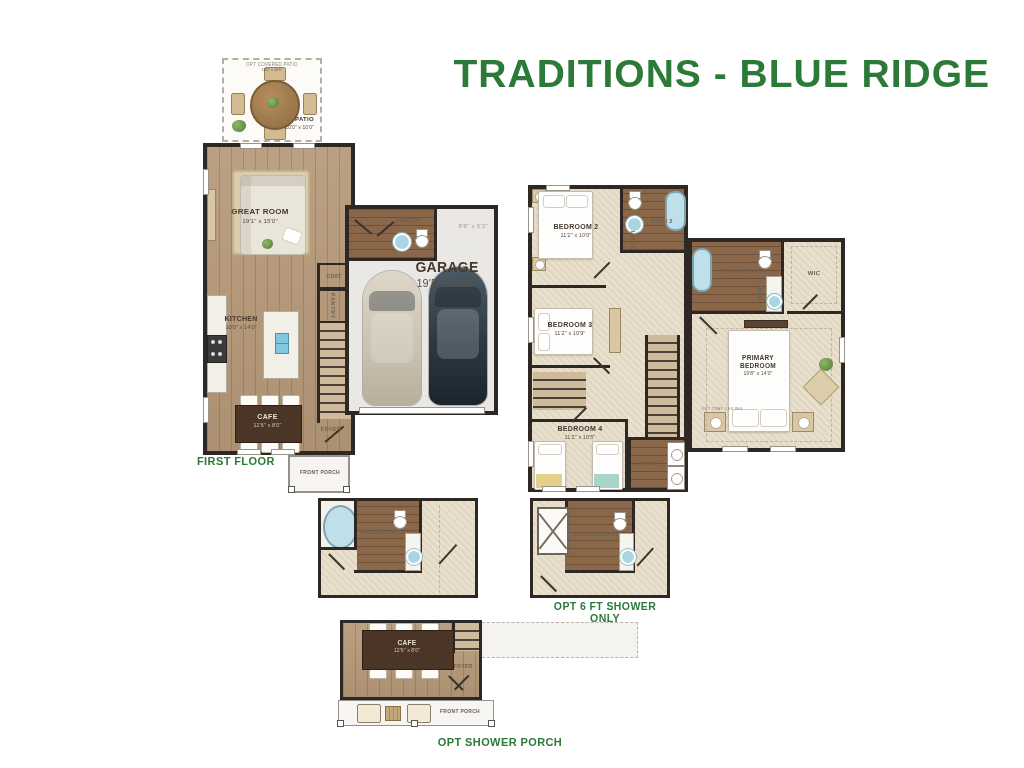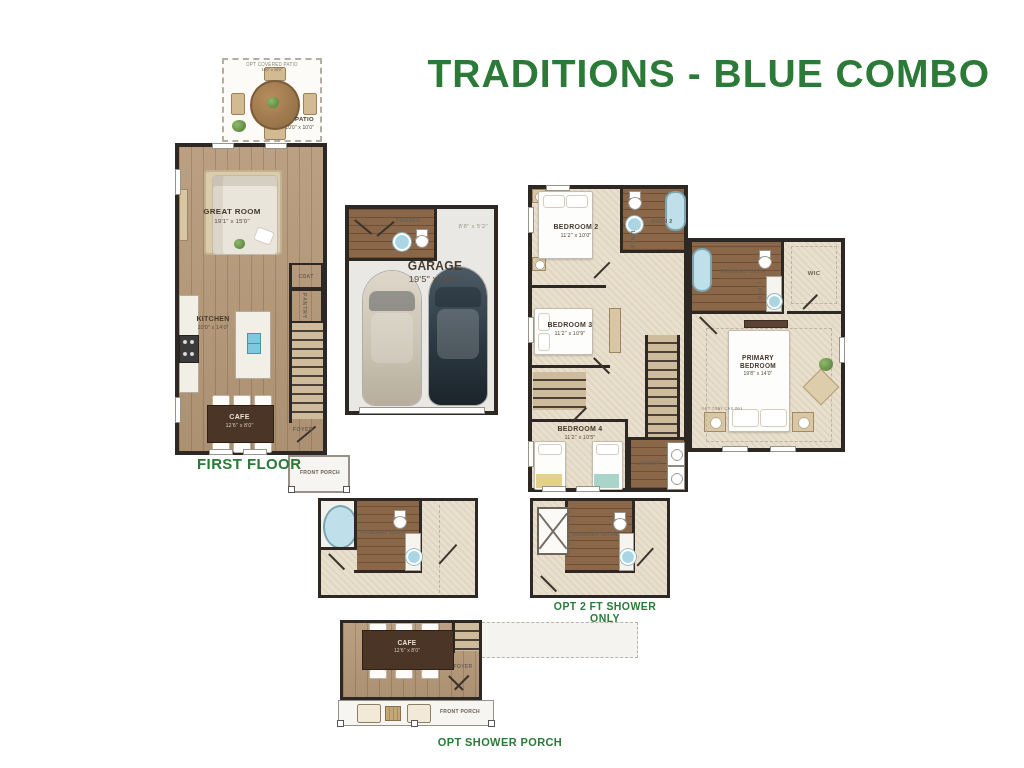--- a/index.html
+++ b/index.html
@@ -1,21 +1,21 @@
 <!DOCTYPE html>
 <html><head>
 <meta charset="utf-8">
 <style>
   html,body{margin:0;padding:0;background:#fff}
   #canvas{position:relative;width:1024px;height:768px;background:#fff;overflow:hidden;
           font-family:"Liberation Sans",sans-serif}
   .abs{position:absolute;box-sizing:border-box}
   .title{position:absolute;top:52px;right:34px;font-size:39px;font-weight:700;
          letter-spacing:1px;color:#2b7a38;white-space:nowrap}
-  .glabel{position:absolute;color:#2b7a38;font-weight:700;font-size:15px;letter-spacing:.4px;white-space:nowrap}
+  .glabel{position:absolute;color:#2b7a38;font-weight:700;font-size:11px;letter-spacing:.4px;white-space:nowrap}
   .glabel.ctr{text-align:center;white-space:normal}
   
   .wood{background-color:#b59878;background-image:
         repeating-linear-gradient(90deg,rgba(82,55,35,.22) 0 1px,rgba(0,0,0,0) 1px 12px),
         linear-gradient(180deg,rgba(255,255,255,.08),rgba(0,0,0,.05))}
   .dwood{background-color:#8a6748;background-image:
         repeating-linear-gradient(0deg,rgba(50,28,14,.3) 0 1px,rgba(0,0,0,0) 1px 8px)}
   .carpet{background-color:#e9dfcd;background-image:
         repeating-linear-gradient(45deg,rgba(170,150,120,.12) 0 2px,rgba(0,0,0,0) 2px 5px)}
   .tile{background:#f3f1eb}
@@ -73,41 +73,41 @@
              transform:translate(-50%,-50%) rotate(52deg)}
   .xshower i.i2{transform:translate(-50%,-50%) rotate(-52deg)}
   .dresser{position:absolute;background:#d9c6a4;border:1px solid #9c8661;z-index:4}
   .console{position:absolute;background:#5a4334;border:1px solid #3c2c20;z-index:4}
 </style>
 </head>
 <body>
 
 <div id="canvas">
 
-  <div class="title">TRADITIONS - BLUE COMBO</div>
+  <div class="title">TRADITIONS - BLUE RIDGE</div>
 
   <div class="abs" style="left:222px;top:58px;width:100px;height:84px;border:2px dashed #b3ada2;background:#fcfbf8">
     <div class="rl" style="left:0;top:2px;width:96px;font-size:4.5px;color:#8b857a;font-weight:400">
       <span>OPT COVERED PATIO</span>
       <span class="dims">10'0" x 10'0"</span>
     </div>
     <div class="table-round" style="left:26px;top:20px;width:46px;height:46px"></div>
     <div class="plant" style="left:43px;top:37px;width:12px;height:11px"></div>
     <div class="chair tan" style="left:40px;top:7px;width:20px;height:12px"></div>
     <div class="chair tan" style="left:40px;top:66px;width:20px;height:12px"></div>
     <div class="chair tan" style="left:7px;top:33px;width:12px;height:20px"></div>
     <div class="chair tan" style="left:79px;top:33px;width:12px;height:20px"></div>
     <div class="plant" style="left:8px;top:60px;width:14px;height:12px"></div>
     <div class="rl" style="right:6px;bottom:10px;font-size:6px;text-align:right">
       <span>PATIO</span>
       <span class="dims" style="font-size:5px">10'0" x 10'0"</span>
     </div>
   </div>
 
-  <div class="abs wood" style="left:175px;top:143px;width:152px;height:312px;border:4px solid #2d2823">
+  <div class="abs wood" style="left:203px;top:143px;width:152px;height:312px;border:4px solid #2d2823">
 
     <div class="win" style="left:33px;top:-4px;width:22px;height:6px"></div>
     <div class="win" style="left:86px;top:-4px;width:22px;height:6px"></div>
     <div class="win" style="left:-4px;top:22px;width:6px;height:26px"></div>
     <div class="win" style="left:-4px;top:250px;width:6px;height:26px"></div>
     <div class="win" style="left:30px;top:302px;width:24px;height:6px"></div>
     <div class="win" style="left:64px;top:302px;width:24px;height:6px"></div>
 
     <div class="rug" style="left:25px;top:23px;width:78px;height:85px"></div>
     <div class="sofa" style="left:33px;top:28px;width:64px;height:78px"></div>
@@ -170,21 +170,21 @@
         <span>POWDER</span>
       </div>
       <div class="sink" style="left:44px;top:24px;width:14px;height:14px"></div>
       <div class="toilet" style="left:66px;top:20px">
         <div class="tank"></div>
         <div class="bowl"></div>
       </div>
       <div class="door" style="left:6px;top:10px;width:22px;transform:rotate(40deg)"></div>
       <div class="door" style="left:28px;top:26px;width:22px;transform:rotate(-40deg)"></div>
     </div>
-    <div class="rl" style="left:44px;top:50px;width:84px;font-size:12px">
+    <div class="rl" style="left:56px;top:50px;width:84px;font-size:14px">
       <span>GARAGE</span>
       <span class="dims">19'5" x 20'2"</span>
     </div>
     <div class="rl faint" style="right:6px;top:14px;font-size:6px">
       <span>8'8" x 5'2"</span>
     </div>
     <div class="car beige" style="left:14px;top:62px;width:58px;height:134px">
       <div class="shield"></div>
       <div class="roof"></div>
     </div>
@@ -382,21 +382,21 @@
       <div class="bowl"></div>
     </div>
     <div class="rl tiny" style="left:38px;top:30px;width:48px;font-size:5.5px">
       <span>PRIMARY BATH</span>
     </div>
     <div class="vanity" style="left:86px;top:32px;width:13px;height:36px"></div>
     <div class="sink" style="left:87px;top:48px;width:12px;height:12px"></div>
     <div class="door" style="left:8px;top:74px;width:22px;transform:rotate(45deg)"></div>
     <div class="door" style="left:104px;top:64px;width:24px;transform:rotate(-48deg)"></div>
   </div>
-  <div class="glabel ctr" style="left:538px;top:600px;width:134px;font-size:10.5px">OPT 2 FT SHOWER ONLY</div>
+  <div class="glabel ctr" style="left:538px;top:600px;width:134px;font-size:10.5px">OPT 6 FT SHOWER ONLY</div>
 
   <div class="abs wood" style="left:340px;top:620px;width:142px;height:80px;border:3px solid #2d2823">
     <div class="dtable" style="left:19px;top:7px;width:90px;height:38px"></div>
     <div class="chair" style="left:26px;top:0;width:16px;height:8px"></div>
     <div class="chair" style="left:52px;top:0;width:16px;height:8px"></div>
     <div class="chair" style="left:78px;top:0;width:16px;height:8px"></div>
     <div class="chair" style="left:26px;top:46px;width:16px;height:8px"></div>
     <div class="chair" style="left:52px;top:46px;width:16px;height:8px"></div>
     <div class="chair" style="left:78px;top:46px;width:16px;height:8px"></div>
     <div class="rl" style="left:19px;top:16px;width:90px;font-size:6.5px;color:#e8e0d2;z-index:6">

